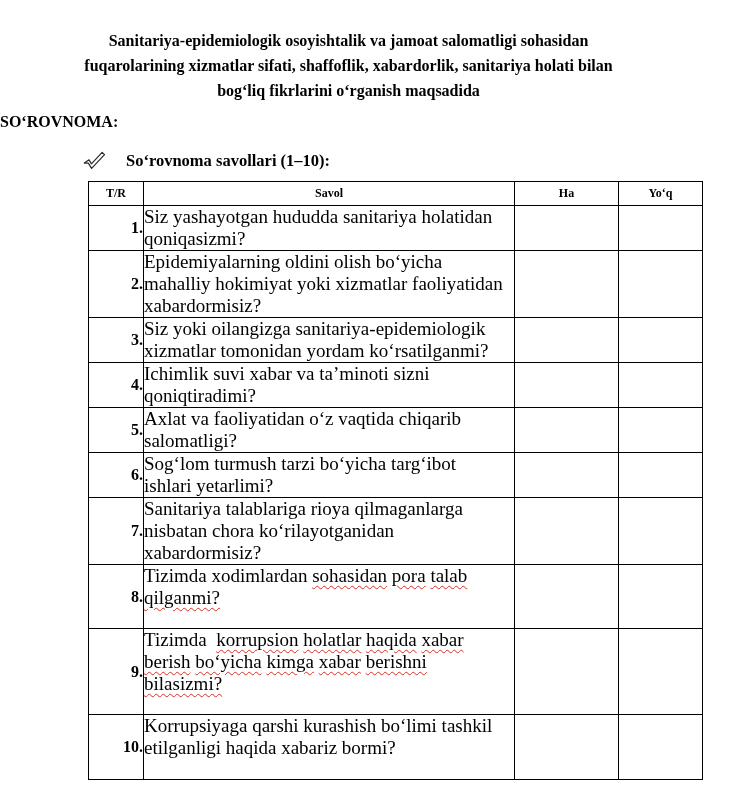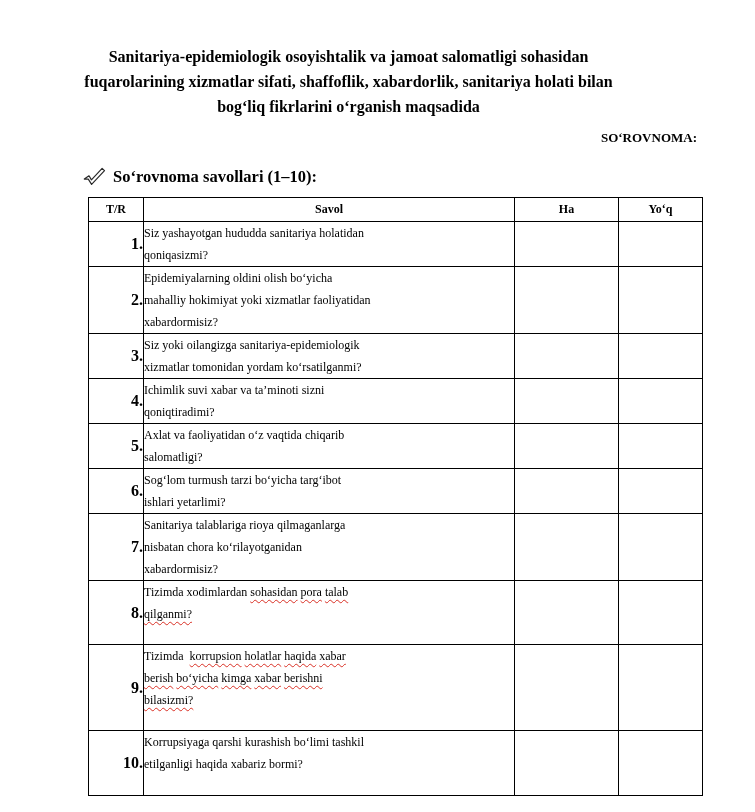--- a/index.html
+++ b/index.html
@@ -8,42 +8,42 @@
     background: #ffffff;
     width: 755px;
     height: 812px;
     overflow: hidden;
     font-family: "Liberation Serif", "DejaVu Serif", serif;
     color: #000000;
   }
   .page {
     width: 697px;
     height: 812px;
-    padding-top: 44px;
+    padding-top: 28px;
     box-sizing: border-box;
   }
   .title-block {
     width: 690px;
     margin: 0 auto;
     text-align: center;
     font-weight: bold;
     font-size: 16px;
     line-height: 25px;
   }
   .subtitle {
-    text-align: right;
-    font-weight: bold;
-    font-size: 13px;
+    text-align: left;
+    font-weight: bold;
+    font-size: 16px;
     line-height: 21px;
     margin-top: 8px;
   }
   .section-row {
     display: flex;
     align-items: center;
-    gap: 7px;
+    gap: 20px;
     margin: 18px 0 0 82px;
     font-weight: bold;
     font-size: 16.5px;
     line-height: 21px;
   }
   .check-icon {
     width: 24px;
     height: 21px;
     flex: 0 0 auto;
     display: inline-block;
@@ -72,21 +72,21 @@
   }
   td.cell-num {
     font-weight: bold;
     font-size: 16px;
     text-align: right;
     vertical-align: middle;
     padding-right: 6px;
   }
   td.cell-q {
     vertical-align: top;
-    font-size: 12px;
+    font-size: 19px;
     line-height: 22px;
     padding: 1px 5px 1px 6px;
     margin-top: 36px;
   }
   td.cell-q .line { white-space: pre-wrap; }
   td.cell-ans { background: #ffffff; }
   .sp {
     text-decoration: underline;
     text-decoration-style: wavy;
     text-decoration-color: #d93025;

